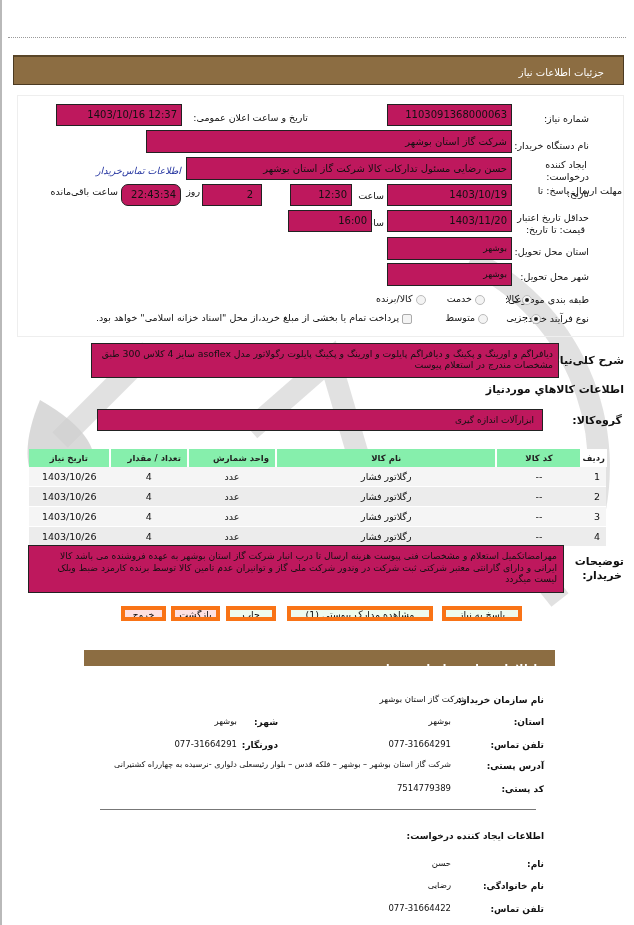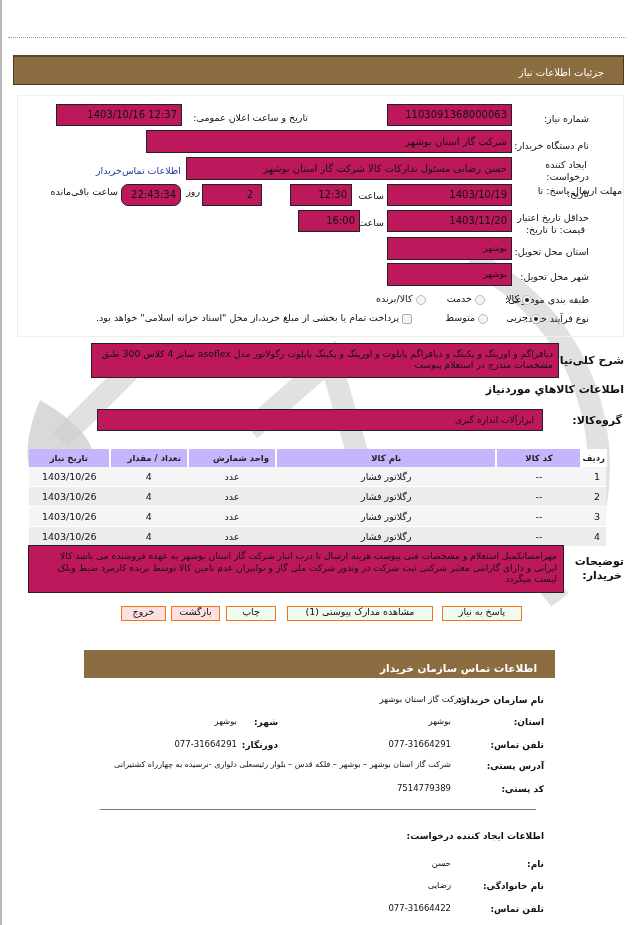--- a/index.html
+++ b/index.html
@@ -2,37 +2,37 @@
 <html><head>
 <meta charset="utf-8">
 <style>
   html, body { margin:0; padding:0; background:#fff; }
   body { width:634px; height:925px; position:relative; overflow:hidden;
          font-family:"DejaVu Sans", sans-serif; font-size:9.5px; color:#111; }
   .lborder { position:absolute; left:0; top:0; width:2px; height:925px; background:#b9b9b9; }
   .dotted { position:absolute; left:8px; right:8px; top:37px; border-top:1px dotted #9a9a9a; }
   .hdr-bar { position:absolute; background:#8c6d42; color:#fff; direction:rtl; box-sizing:border-box; }
   .hdr-bar.main { left:13px; top:55px; width:611px; height:30px; border:1px solid #4b3a22; border-top:2px solid #5a4628; padding:10px 19px 0 0; font-size:10px; }
-  .hdr-bar.sub { left:84px; top:650px; width:471px; height:28px; padding:12px 18px 0 0; font-size:10.5px; font-weight:bold; }
+  .hdr-bar.sub { left:84px; top:650px; width:471px; height:16px; padding:12px 18px 0 0; font-size:10.5px; font-weight:bold; }
   .panel { position:absolute; left:17px; top:95px; width:605px; height:240px; border:1px solid #eee; }
   .lbl { position:absolute; direction:rtl; text-align:right; font-size:9.5px; line-height:12px; white-space:nowrap; }
   .box { position:absolute; border:1px solid #222; background:#be185d; box-sizing:border-box; font-size:10px;
          direction:ltr; text-align:right; padding:0 4px; white-space:nowrap; overflow:hidden; }
   .box.rtl { direction:rtl; text-align:right; }
-  .link { color:#2535a0; }
+  .link { color:#2535a0;font-style:italic; }
   .radio { display:inline-block; width:8px; height:8px; border-radius:50%; border:1px solid #bbb; background:#f4f4f4; vertical-align:middle; position:relative; }
   .radio.on::after { content:""; position:absolute; left:2px; top:2px; width:4px; height:4px; border-radius:50%; background:#222; }
   .chk { display:inline-block; width:8px; height:8px; border:1px solid #aaa; background:#f4f4f4; border-radius:2px; vertical-align:middle; }
   .bold { font-weight:bold; font-size:11px; }
   table.items { position:absolute; left:29px; top:449px; width:578px; border-collapse:collapse; direction:rtl; font-size:9.5px; }
-  table.items th { background:#c4b5fd; color:#222; font-weight:bold; font-size:8.5px; height:18px; border-right:2px solid #fff; padding:0 6px; }
+  table.items th { background:#86efac; color:#222; font-weight:bold; font-size:8.5px; height:18px; border-right:2px solid #fff; padding:0 6px; }
   table.items td { height:17px; border-bottom:1px solid #fff; text-align:center; }
   table.items tr.odd td { background:#f5f5f5; }
   table.items tr.even td { background:#ececec; }
-  .btn { position:absolute; height:15px; box-sizing:border-box; border:1px solid #f97316; font-size:9.5px; text-align:center; line-height:9px; overflow:hidden; direction:rtl; }
+  .btn { position:absolute; height:15px; box-sizing:border-box; border:4px solid #f97316; font-size:9.5px; text-align:center; line-height:9px; overflow:hidden; direction:rtl; }
   .btn.green { background:#eefbee; }
   .btn.red { background:#fde0e2; }
   .ci { position:absolute; direction:rtl; font-size:8.5px; white-space:nowrap; }
   .ci.b { font-weight:bold; font-size:9px; }
   .hr { position:absolute; left:100px; width:436px; top:809px; border-top:1px solid #777; }
   .wm { position:absolute; pointer-events:none; }
 </style>
 </head>
 <body>
 
@@ -73,21 +73,21 @@
 <div class="box" style="left:290px;top:184px;width:62px;height:22px;line-height:20px;">12:30</div>
 <div class="box" style="left:202px;top:184px;width:60px;height:22px;line-height:20px;padding-right:8px;">2</div>
 <div class="lbl" style="right:434px;top:186px;">روز</div>
 <div class="box" style="left:121px;top:184px;width:60px;height:22px;line-height:20px;border-radius:7px;">22:43:34</div>
 <div class="lbl" style="right:516px;top:186px;">ساعت باقی‌مانده</div>
 
 <div class="lbl" style="right:45px;top:212px;">حداقل تاریخ اعتبار</div>
 <div class="lbl" style="right:49px;top:224px;">قیمت: تا تاریخ:</div>
 <div class="box" style="left:387px;top:210px;width:125px;height:22px;line-height:20px;">1403/11/20</div>
 <div class="lbl" style="right:250px;top:217px;">ساعت</div>
-<div class="box" style="left:298px;top:210px;width:62px;height:22px;line-height:20px;">16:00</div>
+<div class="box" style="left:288px;top:210px;width:84px;height:22px;line-height:20px;">16:00</div>
 
 <div class="lbl" style="right:45px;top:246px;">استان محل تحویل:</div>
 <div class="box rtl" style="left:387px;top:237px;width:125px;height:23px;line-height:21px;font-size:9px;">بوشهر</div>
 <div class="lbl" style="right:45px;top:271px;">شهر محل تحویل:</div>
 <div class="box rtl" style="left:387px;top:263px;width:125px;height:23px;line-height:21px;font-size:9px;">بوشهر</div>
 
 <div class="lbl" style="right:45px;top:294px;">طبقه بندی موضوعی:</div>
 <div class="lbl" style="right:102px;top:293px;">
   <span><span class="radio on"></span> <span>کالا</span></span>&nbsp;&nbsp;&nbsp;&nbsp;&nbsp;&nbsp;
   <span><span class="radio"></span> <span>خدمت</span></span>&nbsp;&nbsp;&nbsp;&nbsp;&nbsp;&nbsp;

